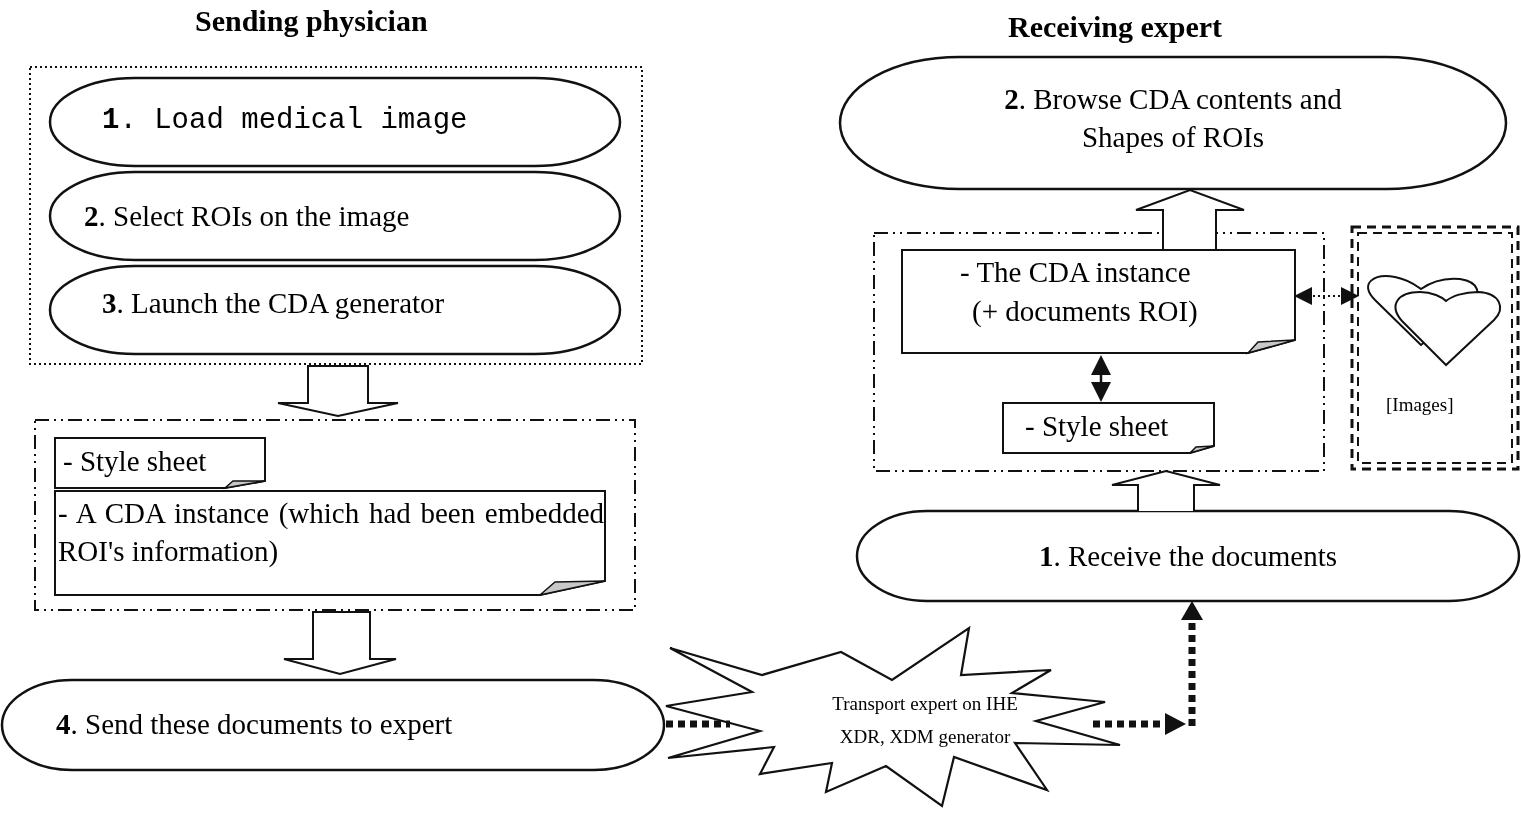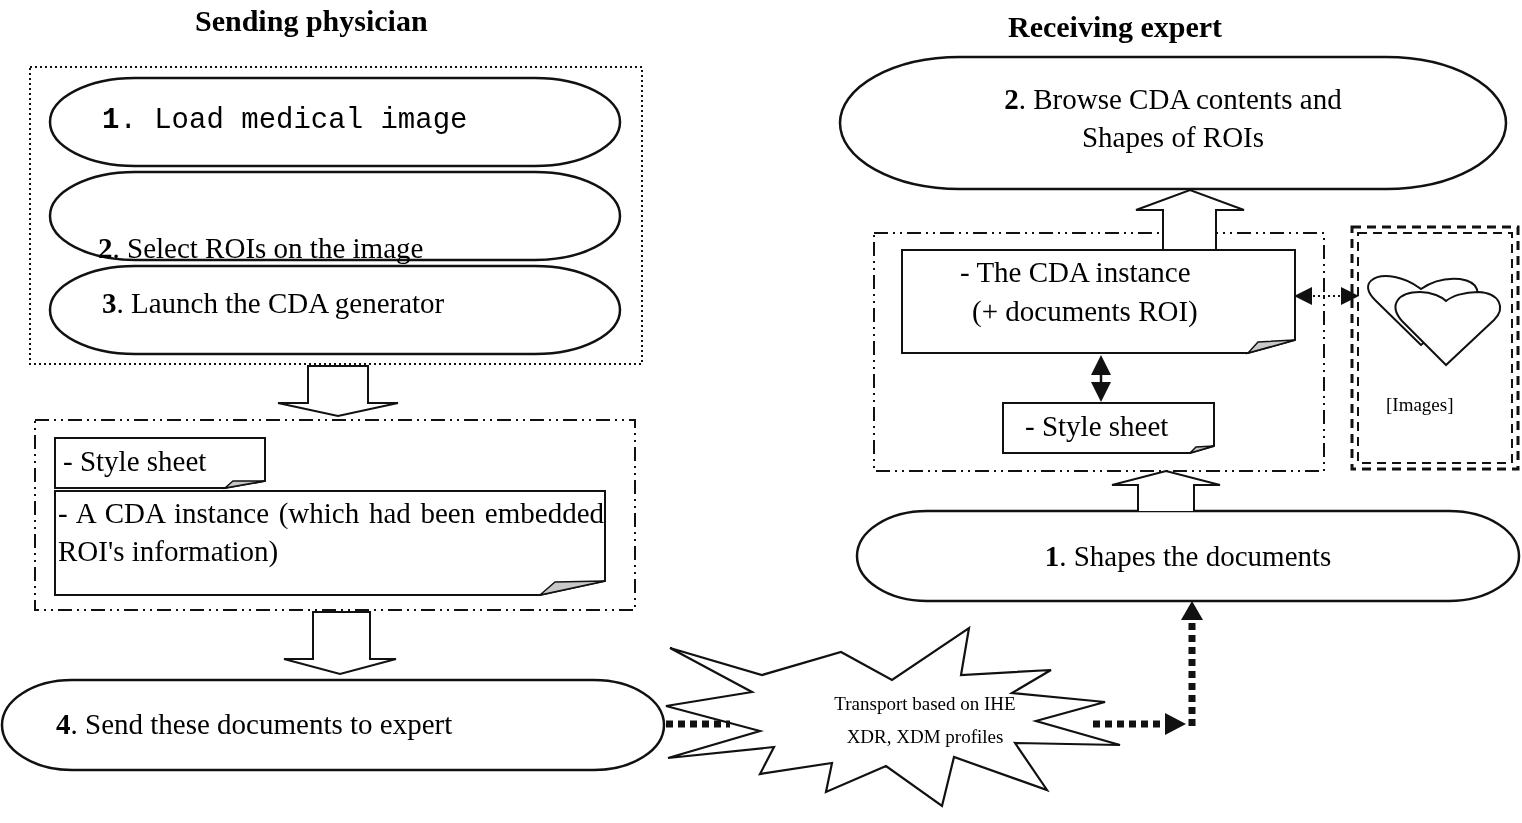--- a/index.html
+++ b/index.html
@@ -84,38 +84,38 @@
   <path d="M1421,345 L1375,300 C1358,283 1375,273 1395,277 C1410,280 1418,287 1421,289 C1428,284 1440,277 1460,279 C1480,282 1482,295 1470,305 Z" fill="#fff" stroke="#111" stroke-width="2"></path>
   <path d="M1446,365 L1402,321 C1388,305 1398,292 1420,292 C1432,292 1442,297 1446,301 C1452,296 1464,292 1478,292 C1500,293 1506,308 1494,320 Z" fill="#fff" stroke="#111" stroke-width="2"></path>
 </svg>
 
 <div class="t title" style="left:195px; top:2px;">Sending physician</div>
 <div class="t title" style="left:1008px; top:0px;margin-top:8px;">Receiving expert</div>
 
 <div class="t" style="left:102px; top:102px;font-family:Liberation Mono, monospace;">
   <span class="num">1</span><span>. Load medical image</span>
 </div>
-<div class="t" style="left:98px; top:197px;margin-top:32px;">
+<div class="t" style="left:84px; top:197px;">
   <span class="num">2</span><span>. Select ROIs on the image</span>
 </div>
 <div class="t" style="left:102px; top:284px;">
   <span class="num">3</span><span>. Launch the CDA generator</span>
 </div>
 <div class="t" style="left:56px; top:705px;">
   <span class="num">4</span><span>. Send these documents to expert</span>
 </div>
 
 <div class="t" style="left:63px; top:442px;">- Style sheet</div>
 <div class="t just" style="left:58px; top:494px; width:546px;">- A CDA instance (which had been embedded ROI's information)</div>
 
-<div class="t center small" style="left:770px; top:689px; width:310px;">Transport based on IHE</div>
-<div class="t center small" style="left:770px; top:722px; width:310px;">XDR, XDM profiles</div>
+<div class="t center small" style="left:770px; top:689px; width:310px;">Transport expert on IHE</div>
+<div class="t center small" style="left:770px; top:722px; width:310px;">XDR, XDM generator</div>
 
 <div class="t center" style="left:857px; top:537px; width:662px;">
-  <span class="num">1</span><span>. Shapes the documents</span>
+  <span class="num">1</span><span>. Receive the documents</span>
 </div>
 
 <div class="t center" style="left:840px; top:80px; width:666px;">
   <span class="num">2</span><span>. Browse CDA contents and</span>
 </div>
 <div class="t center" style="left:840px; top:118px; width:666px;">Shapes of ROIs</div>
 
 <div class="t" style="left:912px; top:253px;margin-left:48px;">- The CDA instance</div>
 <div class="t" style="left:972px; top:292px;">(+ documents ROI)</div>
 <div class="t" style="left:1025px; top:407px;">- Style sheet</div>

